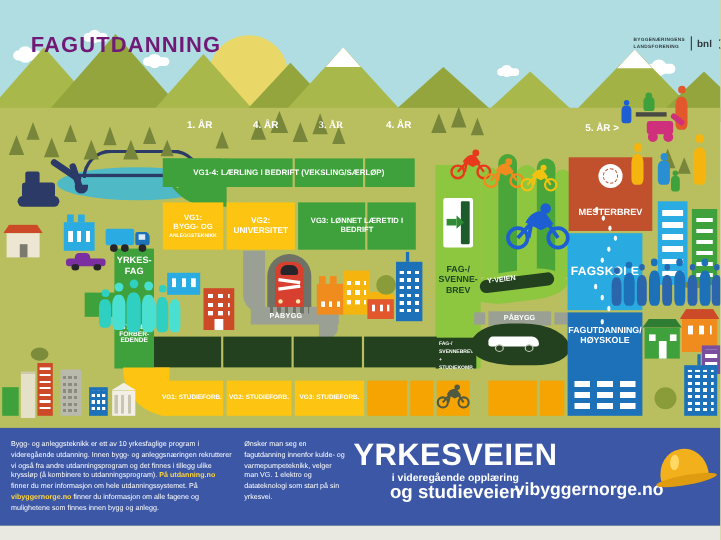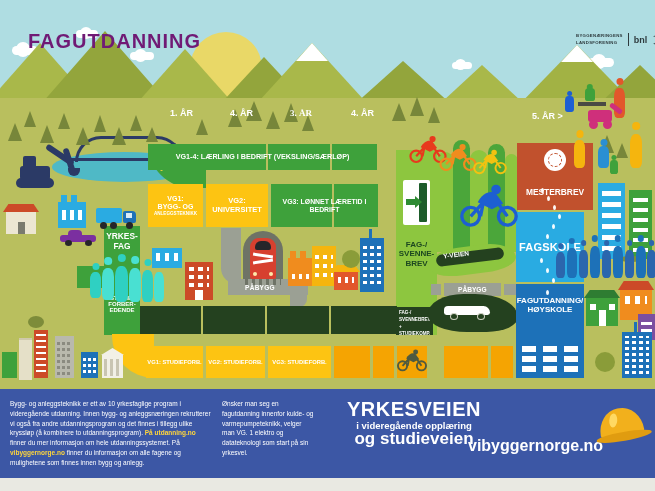--- a/index.html
+++ b/index.html
@@ -429,21 +429,21 @@
         <path d="M14 14C17 8 23 5 27 8L32 15L24 19Z"></path>
       </g>
     </svg>
 
   <div class="abs" style="left:0;top:389px;width:655px;height:89px;background:#3c57a5;"></div>
   <div class="abs" style="left:10px;top:399px;width:202px;color:#fff;font-size:6.5px;line-height:1.5;">
     <span>Bygg- og anleggsteknikk er ett av 10 yrkesfaglige program i videregående utdanning. Innen bygg- og anleggsnæringen rekrutterer vi også fra andre utdanningsprogram og det finnes i tillegg ulike kryssløp (å kombinere to utdanningsprogram). </span><span style="color:#ffd63c;font-weight:bold;">På utdanning.no</span><span> finner du mer informasjon om hele utdanningssystemet. På </span><span style="color:#ffd63c;font-weight:bold;">vibyggernorge.no</span><span> finner du informasjon om alle fagene og mulighetene som finnes innen bygg og anlegg.</span>
   </div>
   <div class="abs" style="left:222px;top:399px;width:92px;color:#fff;font-size:6.5px;line-height:1.5;">Ønsker man seg en fagutdanning innenfor kulde- og varmepumpeteknikk, velger man VG. 1 elektro og datateknologi som start på sin yrkesvei.</div>
   <div class="abs" style="left:316px;top:398px;width:196px;text-align:center;color:#fff;">
-    <div style="font-size:20px;font-weight:bold;letter-spacing:.5px;">YRKESVEIEN</div>
+    <div style="font-size:28px;font-weight:bold;letter-spacing:.5px;">YRKESVEIEN</div>
     <div style="font-size:9.5px;font-weight:bold;margin-top:-1px;">i videregående opplæring</div>
     <div style="font-size:17px;font-weight:bold;margin-top:-2px;">og studieveien</div>
   </div>
   <div class="abs" style="left:468px;top:437px;font-size:16px;font-weight:bold;color:#fff;">vibyggernorge.no</div>
   <div class="abs" style="left:596px;top:404px;width:52px;height:40px;transform:rotate(-10deg);">
     <div style="position:absolute;left:3px;top:4px;width:44px;height:27px;background:#f2b01c;border-radius:50% 50% 10% 10%/95% 95% 10% 10%;"></div>
     <div style="position:absolute;left:14px;top:8px;width:8px;height:14px;background:#ffd963;border-radius:50%;transform:rotate(14deg);"></div>
     <div style="position:absolute;left:-2px;top:28px;width:56px;height:9px;background:#e09c10;border-radius:50%;"></div>
   </div>
   <div class="abs" style="left:0;top:478px;width:655px;height:13px;background:#e9e9e2;"></div>

